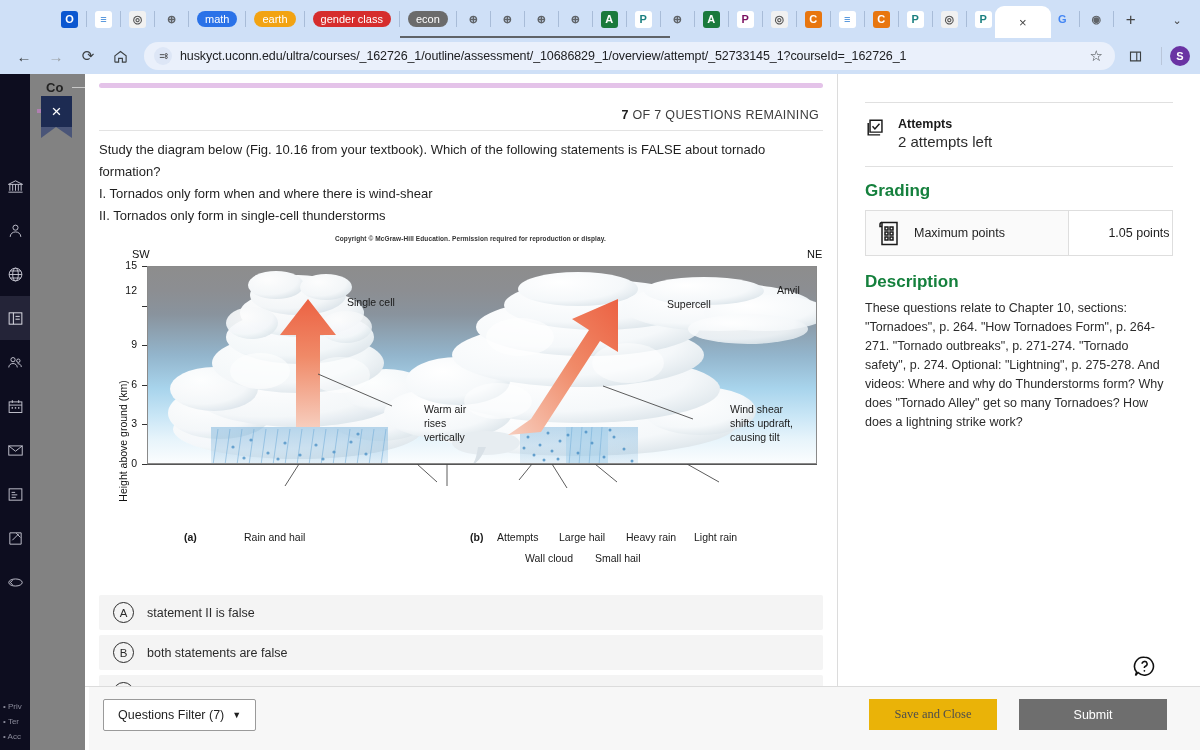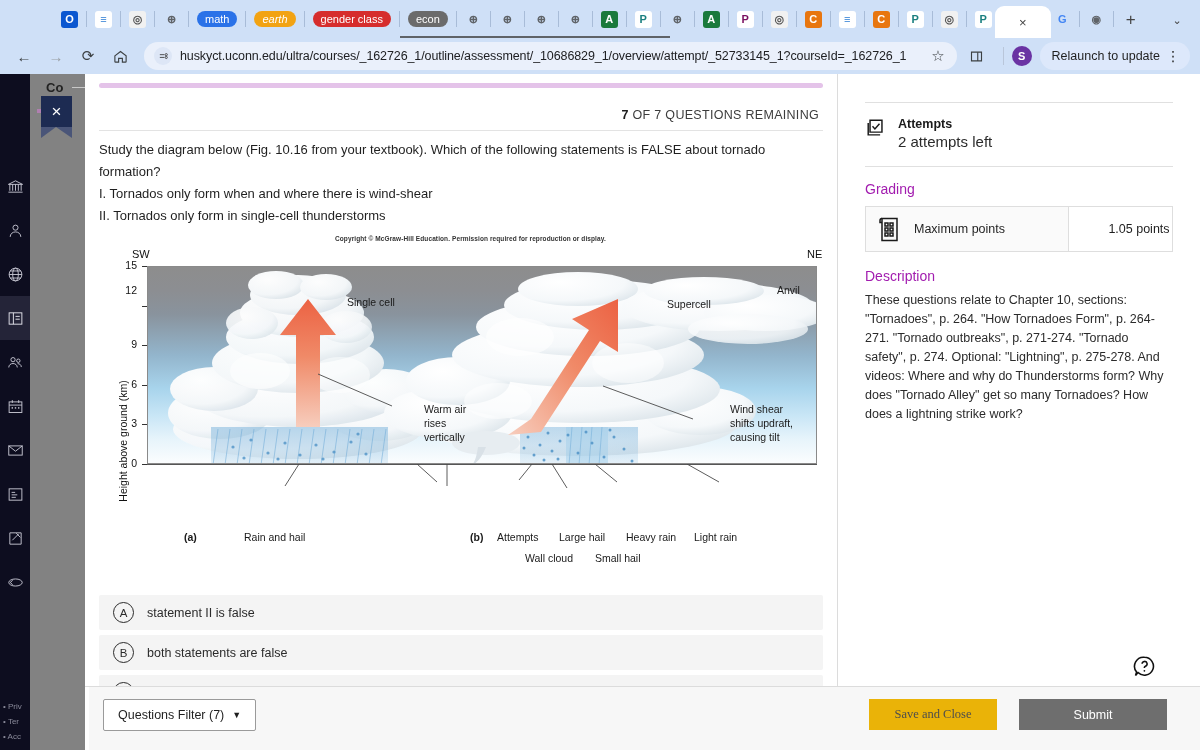--- a/index.html
+++ b/index.html
@@ -234,21 +234,21 @@
     background: #fff; padding: 0 27px 0 27px; overflow: hidden;
   }
   .side-cut {
     font-size: 12px; color: #c9c9c9; margin-top: 4px; height: 14px;
     overflow: hidden;
   }
   .side-hr { height: 1px; background: #e0e0e0; margin: 10px 0; }
   .attempts-row { display: flex; align-items: flex-start; gap: 11px; margin-top: 14px;}
   .attempts-title { font-size: 12.5px; font-weight: 700; color: #1a1a1a; }
   .attempts-sub { font-size: 15px; color: #2b2b2b; margin-top: 2px; }
-  .sec-head { font-size: 14px; font-weight: 400; color: #a21caf; margin-top: 4px; }
+  .sec-head { font-size: 17px; font-weight: 700; color: #15803d; margin-top: 4px; }
   .grade-box {
     margin-top: 9px; border: 1px solid #dedede; display: flex; height: 46px;
     background: #fafafa;
   }
   .grade-left {
     flex: 1; display: flex; align-items: center; gap: 12px; padding-left: 12px;
   }
   .grade-left span { font-size: 12.5px; color: #1f1f1f; }
   .grade-right {
     width: 104px; border-left: 1px solid #dedede; display: flex;
@@ -310,21 +310,21 @@
       <div class="tab-sep"></div>
       <div class="tab-pill">
         <span class="tab-ico" style="background: transparent; color: rgb(95, 99, 104);">⊕</span>
       </div>
       <div class="tab-sep"></div>
       <div class="tab-pill">
         <span class="tab-lbl" style="background: rgb(42, 114, 232); color: rgb(255, 255, 255);">math</span>
       </div>
       <div class="tab-sep"></div>
       <div class="tab-pill">
-        <span class="tab-lbl" style="background: rgb(242, 163, 19); color: rgb(255, 255, 255); font-style: italic;">earth</span>
+        <span class="tab-lbl" style="background: rgb(242, 163, 19); color: rgb(255, 255, 255);">earth</span>
       </div>
       <div class="tab-sep"></div>
       <div class="tab-pill">
         <span class="tab-lbl" style="background: rgb(214, 45, 45); color: rgb(255, 255, 255);">gender class</span>
       </div>
       <div class="tab-sep"></div>
       <div class="tab-pill">
         <span class="tab-lbl" style="background: rgb(107, 107, 107); color: rgb(255, 255, 255);">econ</span>
       </div>
       <div class="tab-sep"></div>
@@ -430,24 +430,20 @@
       </span>
     </div>
     <div class="nav-btn">
       <svg width="15" height="15" viewBox="0 0 24 24" fill="none" stroke="#3c4043" stroke-width="1.8">
         <path d="M4 5h16v14H4z"></path>
           <path d="M14 5v14"></path>
       </svg>
     </div>
     <div class="vsep" style="margin:0 8px;"></div>
     <div class="avatar-s">S</div>
-    <div class="relaunch" style="margin-left:8px;">
-      <span>Relaunch to update</span>
-      <span style="font-size:14px;">⋮</span>
-    </div>
   </div>
 </div>
 
 <div class="rail">
   <div style="height:90px;"></div>
   <div class="rail-item">
     <svg width="17" height="17" viewBox="0 0 24 24" fill="none" stroke="#c9c9d4" stroke-width="1.3">
       <path d="M2 9l10-5 10 5H2z"></path>
         <path d="M4 9v9M8 9v9M12 9v9M16 9v9M20 9v9M2 20h20"></path>
     </svg>

